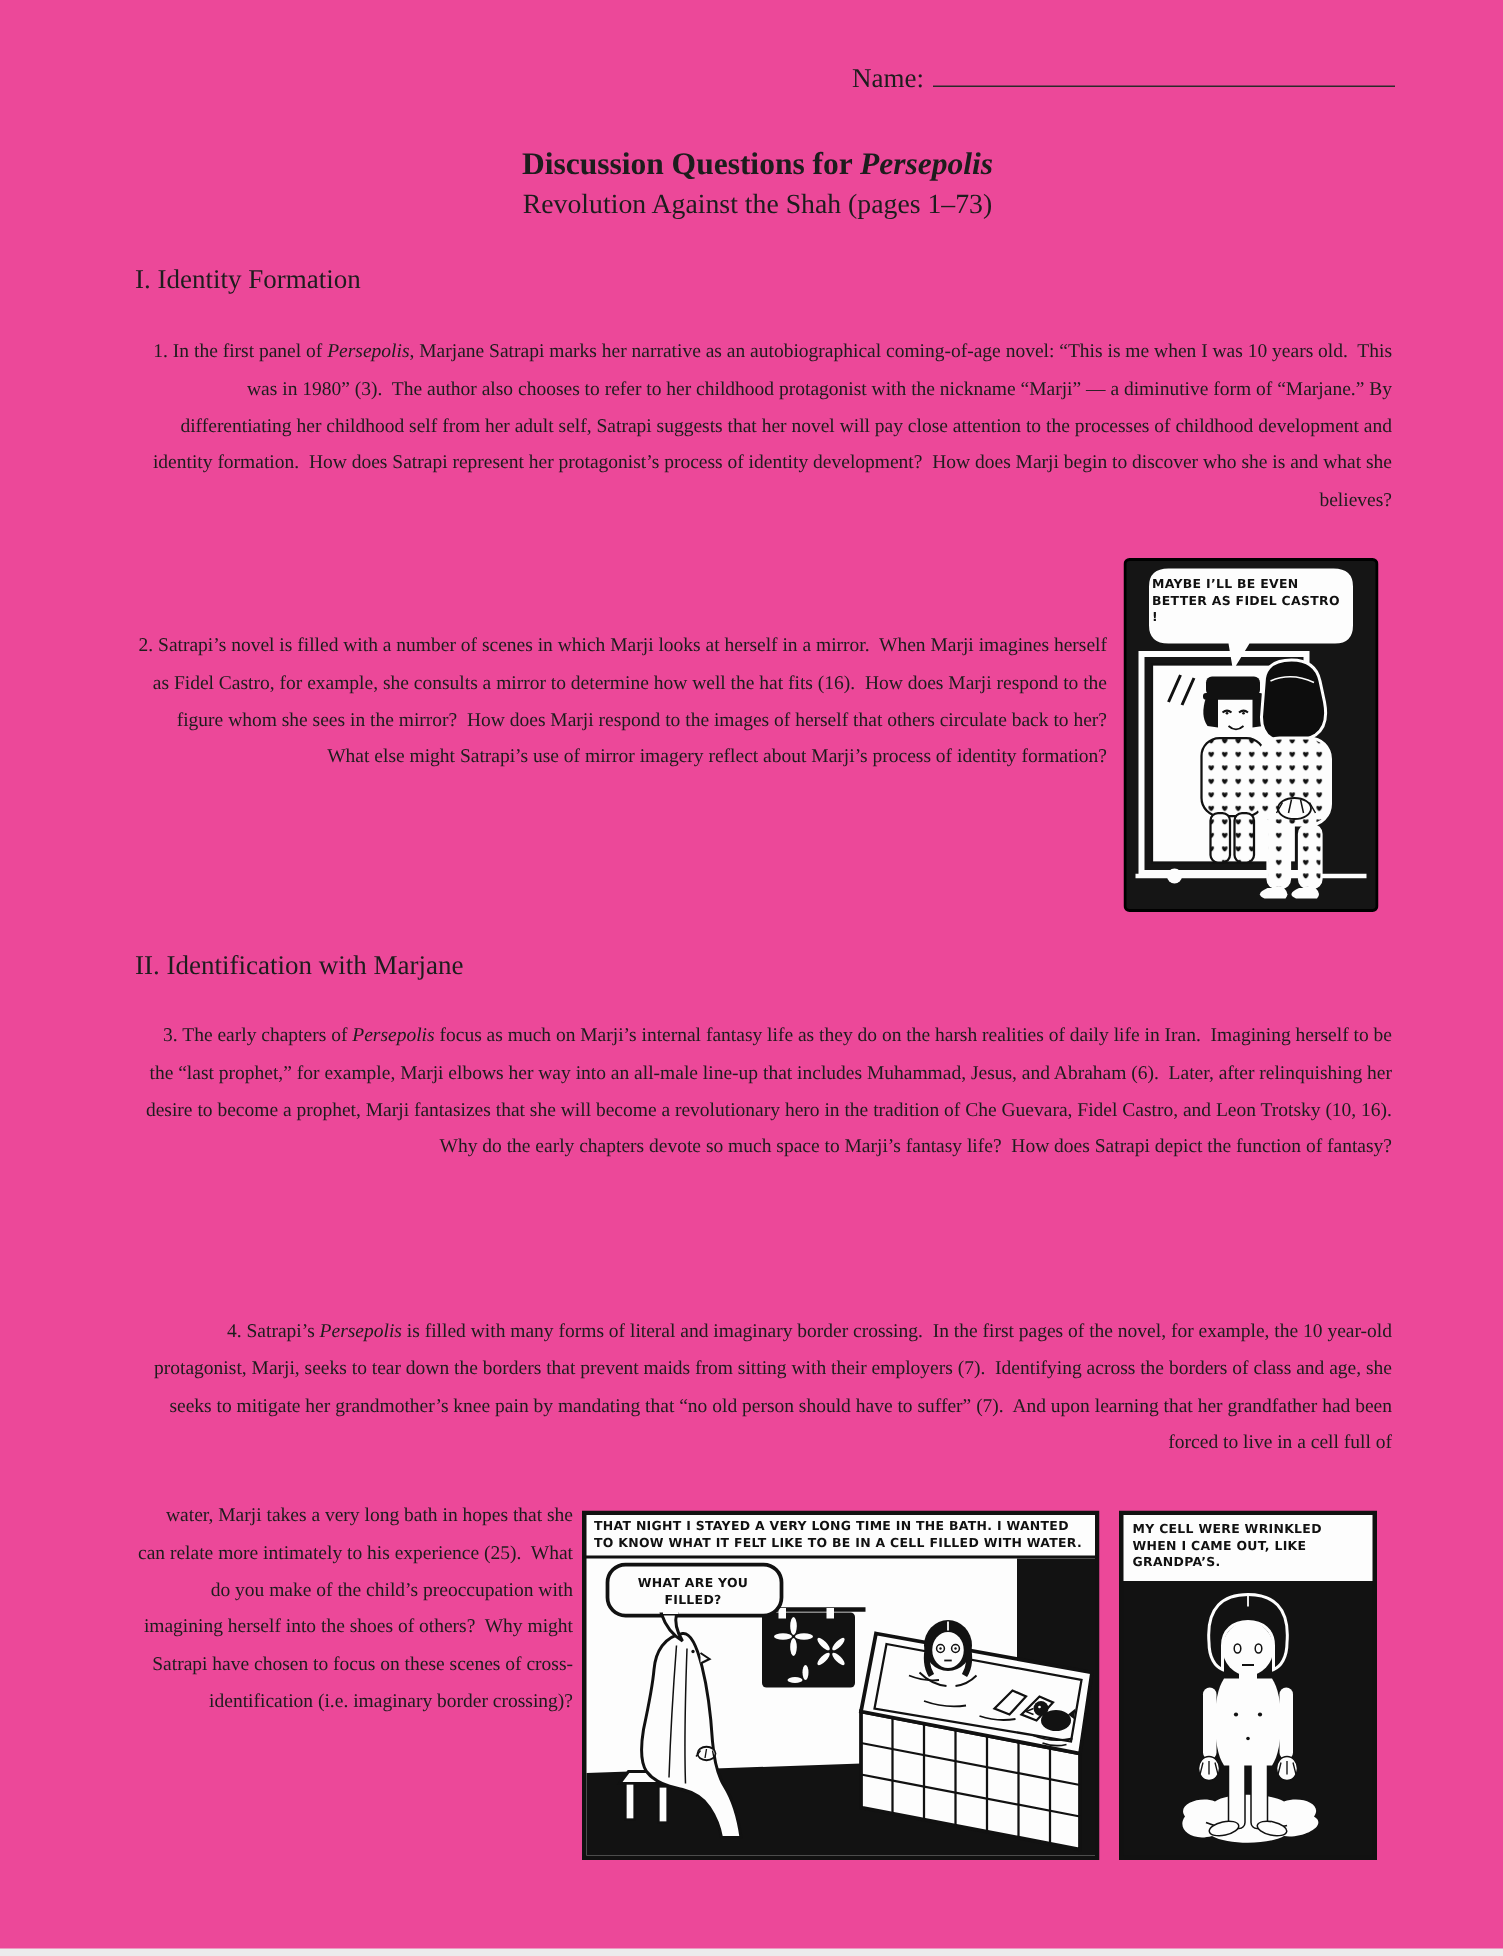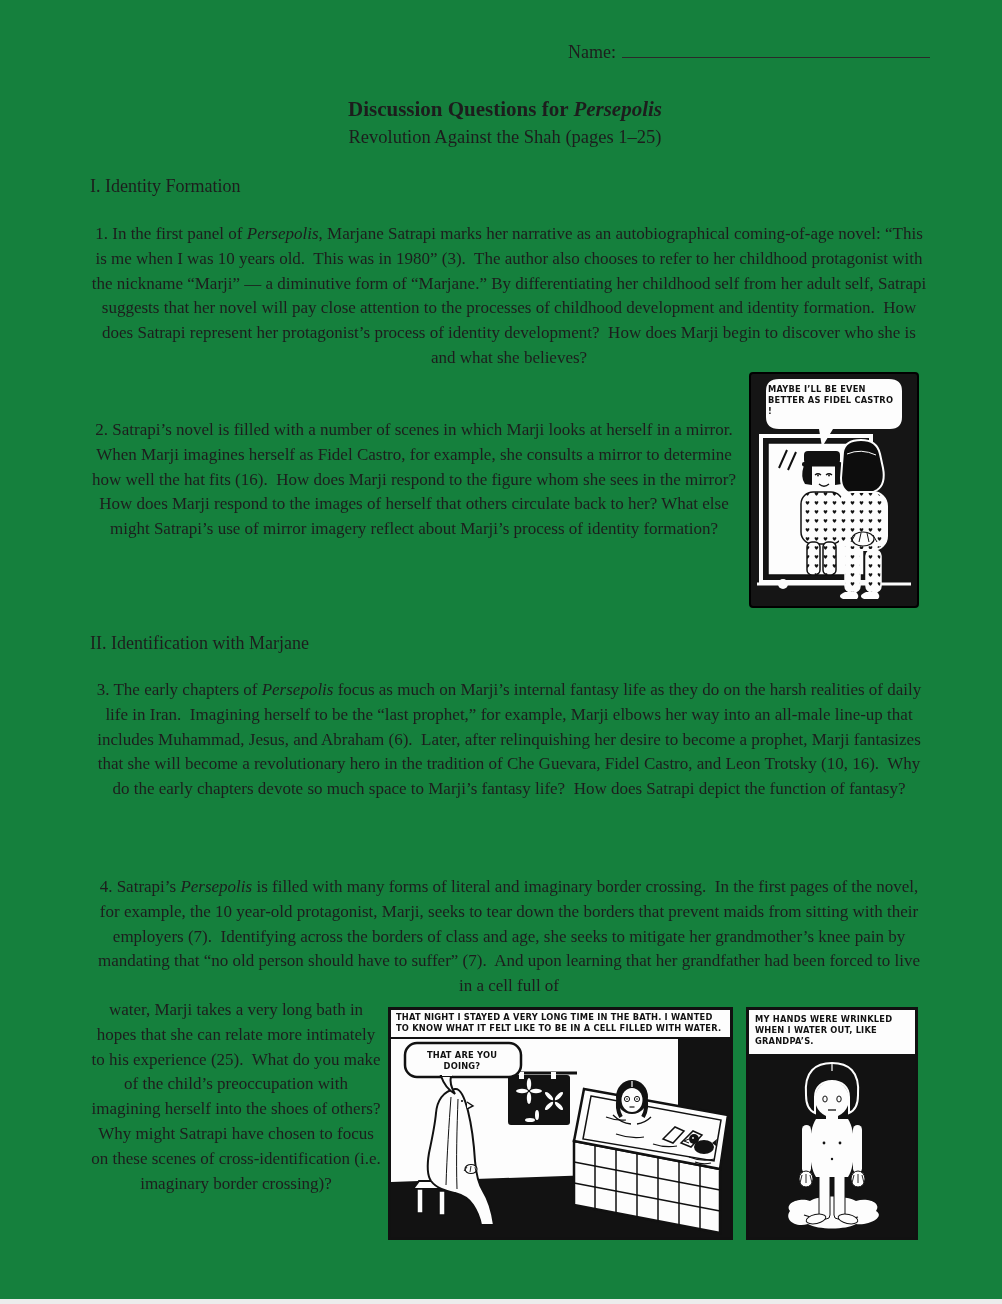--- a/index.html
+++ b/index.html
@@ -1,27 +1,27 @@
 <!DOCTYPE html>
 <html><head>
 <meta charset="utf-8">
 <style>
   * { margin:0; padding:0; box-sizing:border-box; }
   html,body { background:#ffffff; }
   .page {
-    position:relative; width:1002px; height:1304px; background:#15803d;
+    position:relative; width:1002px; height:1304px; background:#ec4899;
     font-family:"Liberation Serif", serif; color:#1d1d1d; overflow:hidden;
   }
   .abs { position:absolute; }
   .name-row { top:42px; right:72px; font-size:18px; }
   .name-line { display:inline-block; width:308px; border-bottom:1.6px solid #2a2a2a; height:15px; margin-left:6px; }
   .title { top:97px; left:90px; width:830px; text-align:center; font-size:21px; font-weight:bold; }
   .subtitle { top:127px; left:90px; width:830px; text-align:center; font-size:18.5px; }
   .sec { font-size:18px; font-weight:normal; left:90px; }
-  .body { left:90px; width:838px; font-size:17px; line-height:24.8px; white-space:pre-wrap; text-align:center; }
+  .body { left:90px; width:838px; font-size:13px; line-height:24.8px; white-space:pre-wrap; text-align:right; }
   .it { font-style:italic; }
   .q2 { width:648px; }
   .q4b { width:292px; }
   
   .panel { position:absolute; }
   .panel svg { position:absolute; left:0; top:0; }
   .comic-text {
     position:absolute; font-family:"DejaVu Sans", sans-serif; font-weight:700;
     font-size:8.3px; line-height:1.3; letter-spacing:0.2px; color:#111;
   }
@@ -35,21 +35,21 @@
 <body>
 
 <div class="page">
 
   <div class="abs name-row">
     <span>Name:</span><span class="name-line"></span>
   </div>
 
   <h1 class="abs title"><span>Discussion Questions for </span><span class="it">Persepolis</span></h1>
 
-  <div class="abs subtitle">Revolution Against the Shah (pages 1–25)</div>
+  <div class="abs subtitle">Revolution Against the Shah (pages 1–73)</div>
 
   <h2 class="abs sec" style="top:176px;">I. Identity Formation</h2>
 
   <p class="abs body" style="top:222px;"><span>1. In the first panel of </span><span class="it">Persepolis</span><span>, Marjane Satrapi marks her narrative as an autobiographical coming-of-age novel: “This is me when I was 10 years old.  This was in 1980” (3).  The author also chooses to refer to her childhood protagonist with the nickname “Marji” — a diminutive form of “Marjane.” By differentiating her childhood self from her adult self, Satrapi suggests that her novel will pay close attention to the processes of childhood development and identity formation.  How does Satrapi represent her protagonist’s process of identity development?  How does Marji begin to discover who she is and what she believes?</span></p>
 
   <p class="abs body q2" style="top:418px;"><span>2. Satrapi’s novel is filled with a number of scenes in which Marji looks at herself in a mirror.  When Marji imagines herself as Fidel Castro, for example, she consults a mirror to determine how well the hat fits (16).  How does Marji respond to the figure whom she sees in the mirror?  How does Marji respond to the images of herself that others circulate back to her? What else might Satrapi’s use of mirror imagery reflect about Marji’s process of identity formation?</span></p>
 
   <h2 class="abs sec" style="top:633px;">II. Identification with Marjane</h2>
 
   <p class="abs body" style="top:678px;"><span>3. The early chapters of </span><span class="it">Persepolis</span><span> focus as much on Marji’s internal fantasy life as they do on the harsh realities of daily life in Iran.  Imagining herself to be the “last prophet,” for example, Marji elbows her way into an all-male line-up that includes Muhammad, Jesus, and Abraham (6).  Later, after relinquishing her desire to become a prophet, Marji fantasizes that she will become a revolutionary hero in the tradition of Che Guevara, Fidel Castro, and Leon Trotsky (10, 16).  Why do the early chapters devote so much space to Marji’s fantasy life?  How does Satrapi depict the function of fantasy?</span></p>
@@ -173,21 +173,21 @@
           </g>
         </g>
         <g>
           <rect x="14" y="4" width="116" height="34" rx="12" fill="#fdfdfd" stroke="#111" stroke-width="2.5"></rect>
           <path d="M50 37 Q54 49 64 55 Q58 45 60 37 Z" fill="#fdfdfd" stroke="#111" stroke-width="2"></path>
           <rect x="51" y="34" width="10" height="3" fill="#fdfdfd"></rect>
         </g>
       </g>
     </svg>
     <div class="comic-text bath-caption">THAT NIGHT I STAYED A VERY LONG TIME IN THE BATH. I WANTED TO KNOW WHAT IT FELT LIKE TO BE IN A CELL FILLED WITH WATER.</div>
-    <div class="comic-text bath-bubble">THAT ARE YOU DOING?</div>
+    <div class="comic-text bath-bubble">WHAT ARE YOU FILLED?</div>
   </div>
 
   <div class="panel" style="left:746px; top:1007px; width:172px; height:233px;">
     <svg width="172" height="233" viewBox="0 0 172 233">
       <rect x="1.5" y="1.5" width="169" height="230" fill="#121212" stroke="#111" stroke-width="3"></rect>
       <rect x="3" y="3" width="166" height="44" fill="#fdfdfd"></rect>
       <g>
         <path d="M44 204 C38 196 54 190 64 194 C72 188 100 188 110 194 C122 190 136 196 130 204 C140 210 122 219 110 217 C100 223 72 223 62 217 C48 221 38 212 44 204 Z" fill="#fdfdfd"></path>
         <path d="M58 208 q12 5 24 3 M92 210 q10 3 20 0" stroke="#121212" stroke-width="1.2" fill="none"></path>
         <rect x="73" y="160" width="11" height="52" rx="4" fill="#fdfdfd" stroke="#111" stroke-width="1"></rect>
@@ -207,17 +207,17 @@
           <circle cx="94" cy="136" r="1.4" fill="#121212"></circle>
         <circle cx="86" cy="152" r="1.2" fill="#121212"></circle>
         <ellipse cx="86" cy="92" rx="17" ry="18" fill="#fdfdfd"></ellipse>
         <path d="M60 88 C58 64 70 56 86 56 C102 56 114 64 112 88 C112 98 108 104 103 106 L103 90 C103 80 96 74 86 74 C76 74 69 80 69 90 L69 106 C64 104 60 98 60 88 Z" fill="#121212" stroke="#fdfdfd" stroke-width="2"></path>
         <line x1="86" y1="57" x2="86" y2="64" stroke="#fdfdfd" stroke-width="1.2"></line>
         <ellipse cx="79" cy="92" rx="2.2" ry="3" fill="#fdfdfd" stroke="#111" stroke-width="1"></ellipse>
         <ellipse cx="93" cy="92" rx="2.2" ry="3" fill="#fdfdfd" stroke="#111" stroke-width="1"></ellipse>
         <line x1="82" y1="103" x2="90" y2="103" stroke="#111" stroke-width="1.3"></line>
       </g>
     </svg>
-    <div class="comic-text wrinkled-caption">MY HANDS WERE WRINKLED WHEN I WATER OUT, LIKE GRANDPA’S.</div>
+    <div class="comic-text wrinkled-caption">MY CELL WERE WRINKLED WHEN I CAME OUT, LIKE GRANDPA’S.</div>
   </div>
 
   <div class="page-bottom-edge"></div>
 </div>
 
 </body></html>

